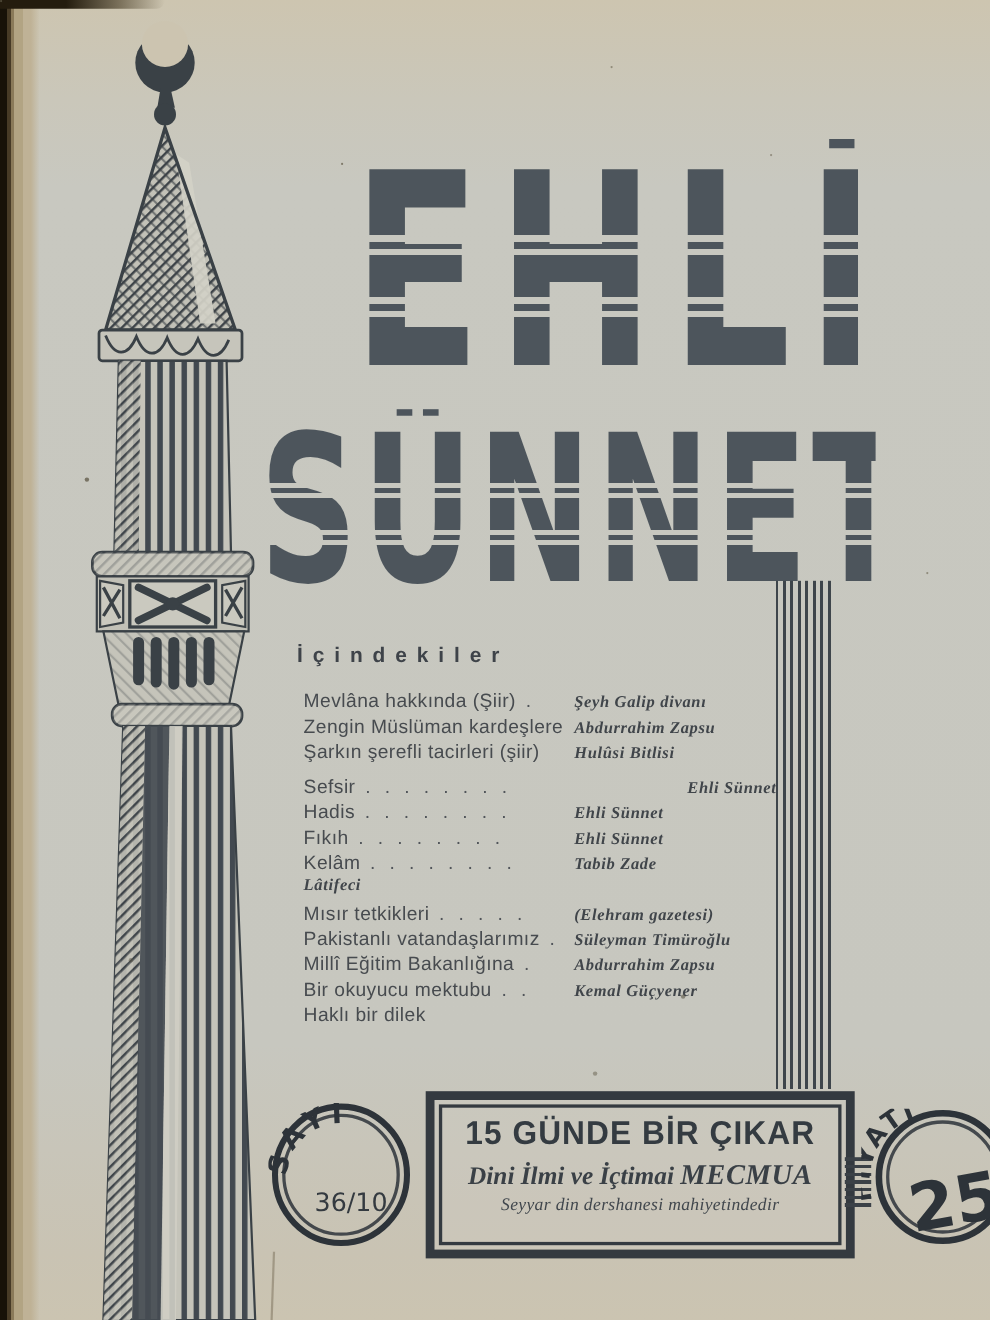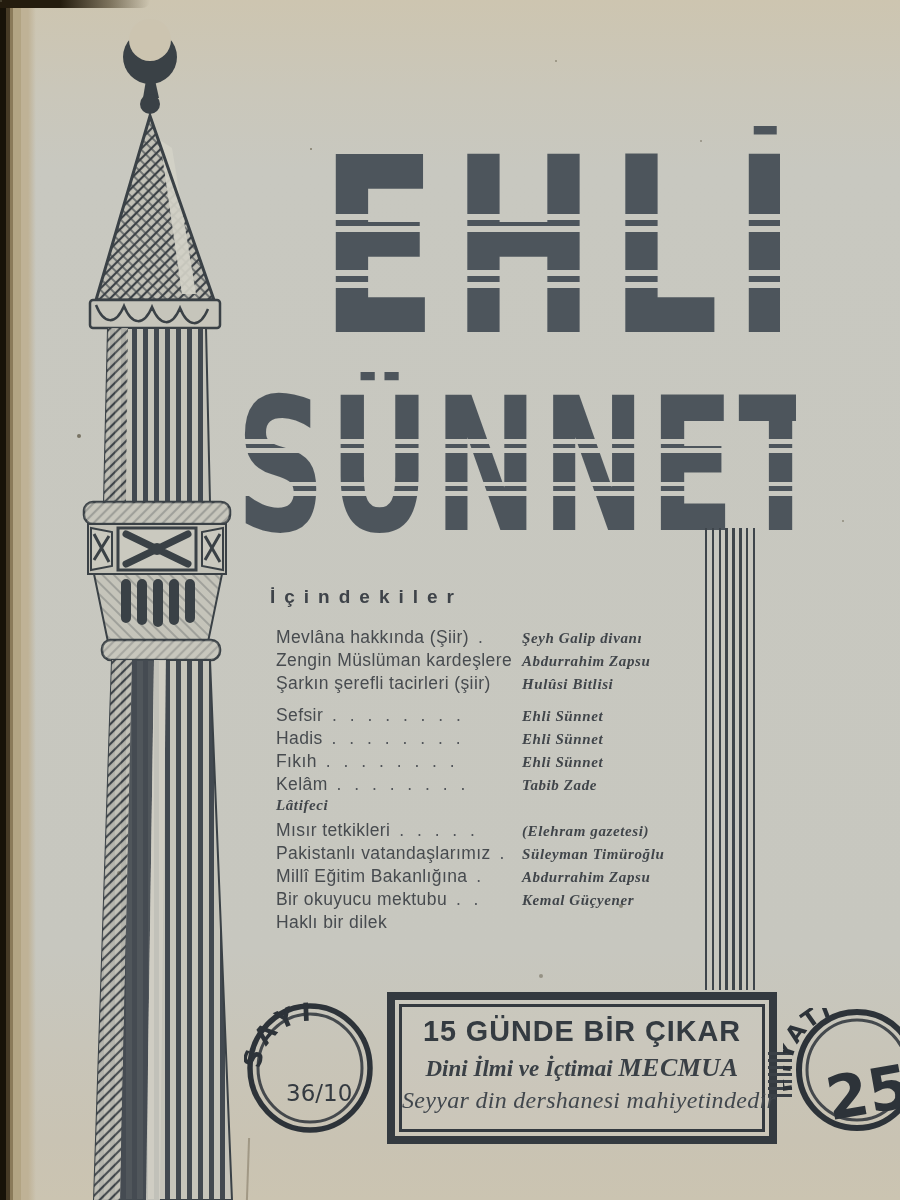--- a/index.html
+++ b/index.html
@@ -34,32 +34,32 @@
   }
   #word1{left:320px;top:126px;width:460px;font-size:172px;letter-spacing:14px;transform:scaleY(1.42);}
   #word2{left:236px;top:372px;width:560px;font-size:124px;letter-spacing:4px;transform:scaleY(1.5);}
   #t-column{position:absolute;left:705px;top:528px;width:54px;height:462px;
     background:repeating-linear-gradient(90deg,#3e454b 0 2.5px,rgba(0,0,0,0) 2.5px 6.8px);}
   
   #toc-heading{position:absolute;left:270px;top:586px;width:400px;text-align:left;
     font-size:19px;font-weight:bold;letter-spacing:9px;color:#3e4349;}
   #toc-list{position:absolute;left:276px;top:627px;width:430px;}
   .toc-row{display:flex;align-items:baseline;height:23px;font-size:17.5px;color:#474b4f;}
-  .toc-row.gap{margin-top:9px;}
+  .toc-row.gap{margin-top:9px;justify-content:space-between;}
   .toc-left{flex:none;width:246px;white-space:nowrap;letter-spacing:.4px;}
   .toc-dots{letter-spacing:4px;color:#51555a;}
   .toc-author{font-family:"Liberation Serif",serif;font-style:italic;font-weight:bold;font-size:15px;color:#40454a;white-space:nowrap;letter-spacing:.6px;}
   
   #info-box{position:absolute;left:387px;top:992px;width:390px;height:152px;box-sizing:border-box;
     border:8px solid #343a40;background:rgba(205,204,196,.35);padding-left:13px;}
   #info-box .inner{position:absolute;inset:4px;border:3px solid #343a40;text-align:center;padding-top:7px;box-sizing:border-box;}
   .box-line1{font-size:30px;font-weight:bold;letter-spacing:1px;color:#343b41;transform:scaleX(.96);transform-origin:center;white-space:nowrap;}
   .box-line2{margin-top:5px;font-family:"Liberation Serif",serif;font-style:italic;font-weight:bold;font-size:23px;color:#3a4046;white-space:nowrap;}
   .box-line2 .emph{font-size:26px;letter-spacing:.5px;margin-top:38px;}
-  .box-line3{margin-top:4px;font-family:"Liberation Serif",serif;font-style:italic;font-size:24px;color:#41474d;white-space:nowrap;letter-spacing:.3px;}
+  .box-line3{margin-top:4px;font-family:"Liberation Serif",serif;font-style:italic;font-size:16px;color:#41474d;white-space:nowrap;letter-spacing:.3px;}
   .ladder{position:absolute;left:768px;top:1052px;width:24px;height:46px;
     background:repeating-linear-gradient(180deg,#3b4147 0 3px,rgba(0,0,0,0) 3px 7px);}
   .stamp{position:absolute;}
   svg text{font-family:"DejaVu Sans",sans-serif;}
 </style>
 </head>
 <body>
 
 <div id="page">
 

